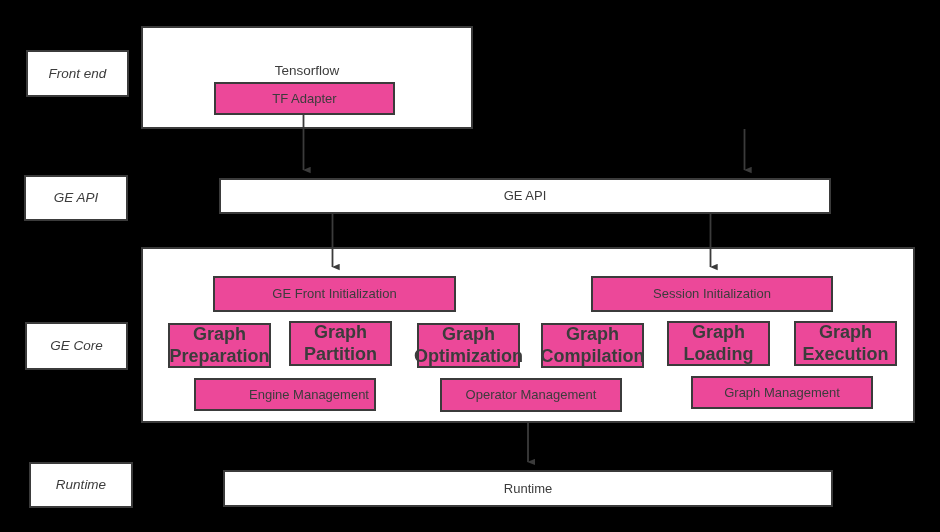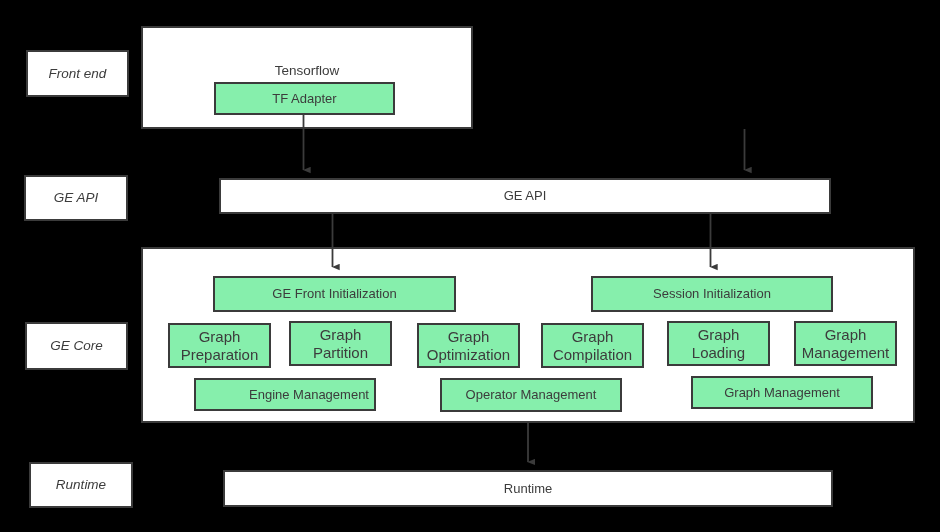--- a/index.html
+++ b/index.html
@@ -41,33 +41,34 @@
   .container-title {
     position: absolute;
     left: 0;
     right: 0;
     text-align: center;
     color: #3c3c3c;
     font-size: 13.5px;
   }
   .inner-box {
     position: absolute;
-    background: #86efac;
+    background: #ec4899;
     border: 2px solid #3b3b3b;
     box-sizing: border-box;
     color: #3c3c3c;
     display: flex;
     align-items: center;
     justify-content: center;
     text-align: center;
     line-height: 1.18;
     font-size: 13px;
   }
   .two-line {
-    font-size: 15px;
+    font-size: 18px;
+    font-weight: bold;
   }
   svg.arrows {
     position: absolute;
     left: 0;
     top: 0;
     width: 940px;
     height: 532px;
     pointer-events: none;
   }
 </style>
@@ -118,21 +119,21 @@
       <span>Compilation</span>
     </div>
 
     <div class="inner-box two-line" style="left:524px; top:72px; width:103px; height:45px; flex-direction:column;">
       <span>Graph</span>
       <span>Loading</span>
     </div>
 
     <div class="inner-box two-line" style="left:651px; top:72px; width:103px; height:45px; flex-direction:column;">
       <span>Graph</span>
-      <span>Management</span>
+      <span>Execution</span>
     </div>
 
     <div class="inner-box" style="left:51px; top:129px; width:182px; height:33px;padding-left:48px;">Engine Management</div>
 
     <div class="inner-box" style="left:297px; top:129px; width:182px; height:34px;">Operator Management</div>
 
     <div class="inner-box" style="left:548px; top:127px; width:182px; height:33px;">Graph Management</div>
   </div>
 
   <div class="box" style="left:223px; top:470px; width:610px; height:37px;">Runtime</div>

